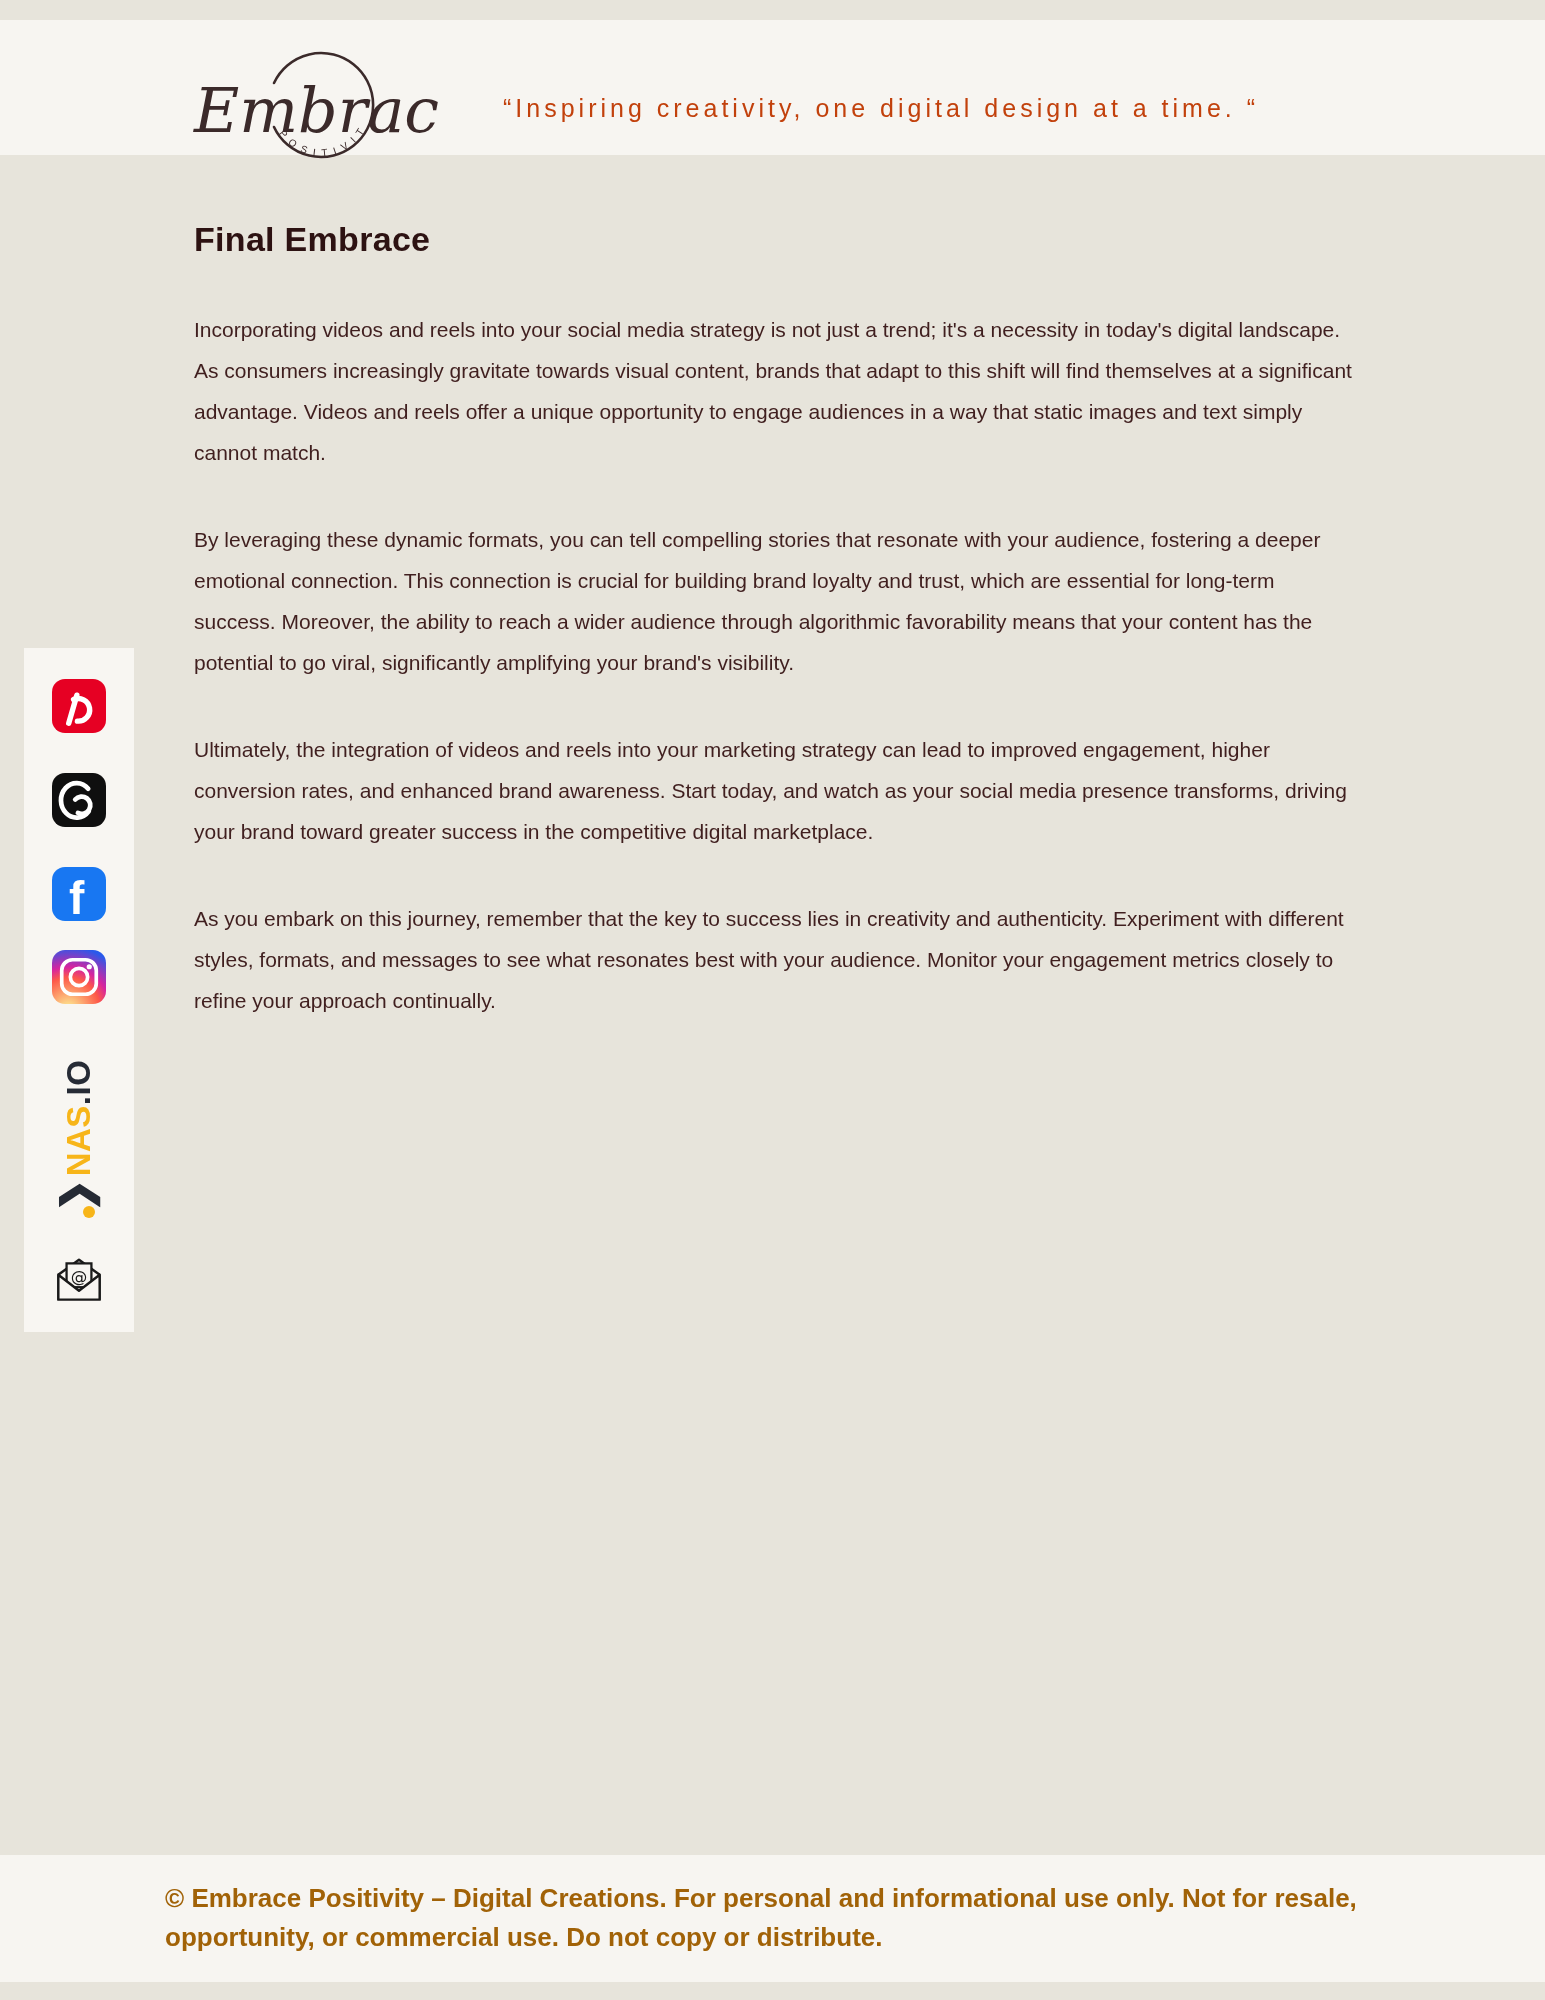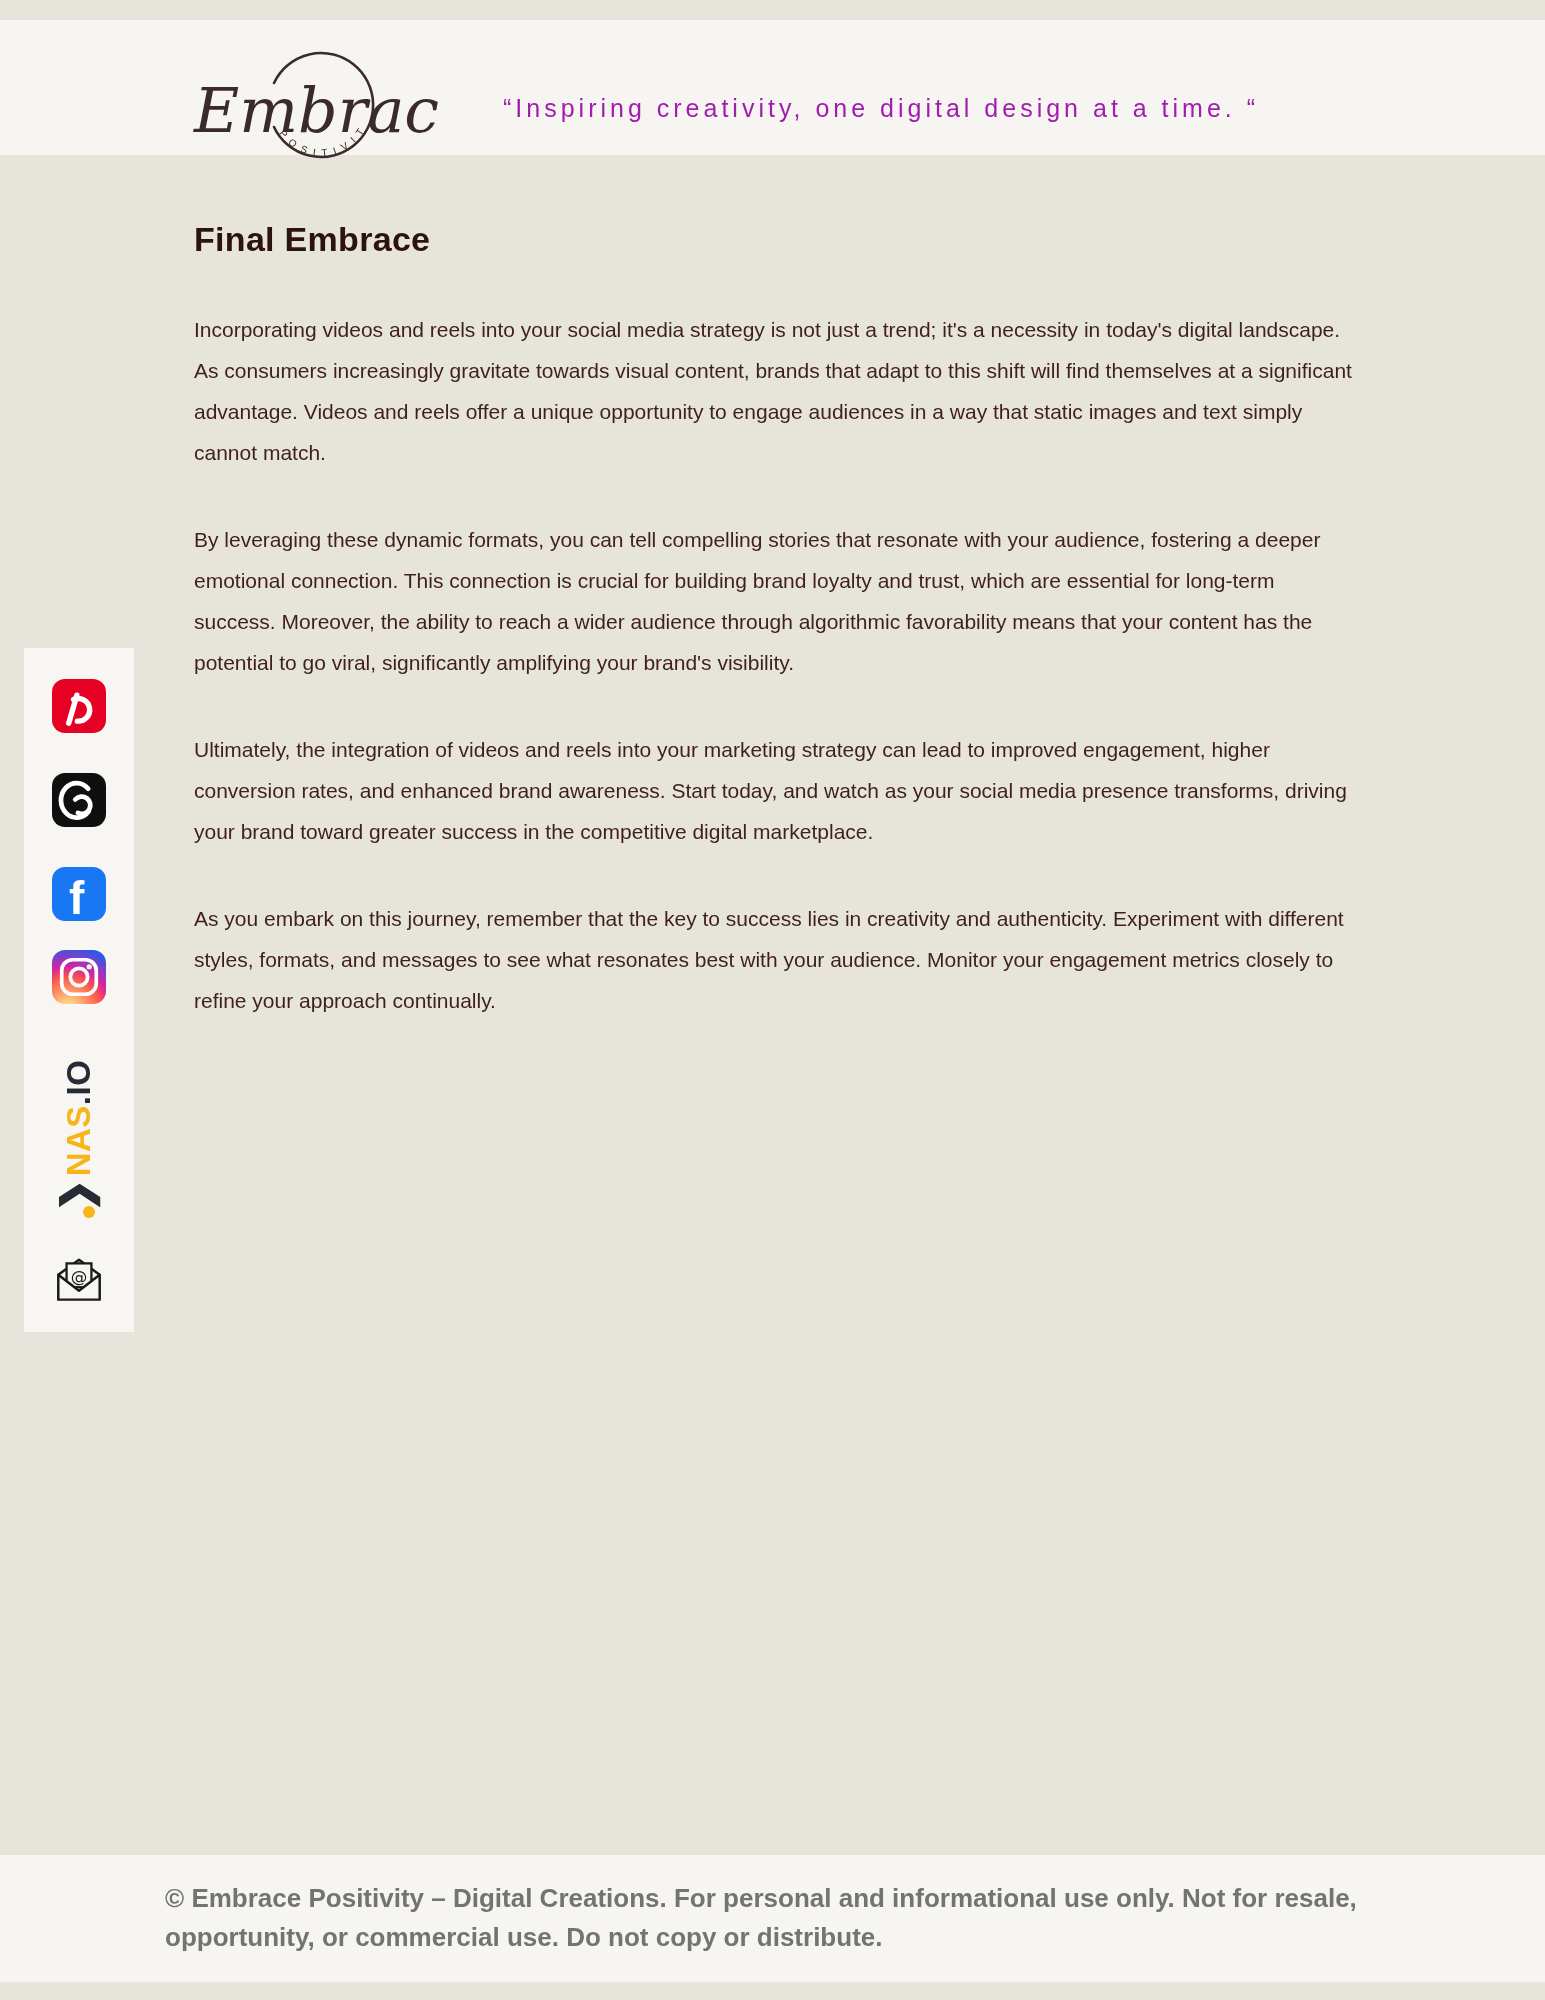--- a/index.html
+++ b/index.html
@@ -10,21 +10,21 @@
     font-family:"Liberation Sans", sans-serif;
   }
   
   .header {
     position:absolute; left:0; top:20px; width:1545px; height:135px;
     background:#f7f5f1;
   }
   .logo { position:absolute; left:188px; top:22px; width:250px; height:135px; }
   .tagline {
     position:absolute; left:503px; top:74px;
-    font-size:25px; letter-spacing:4px; color:#a21caf; white-space:nowrap;
+    font-size:25px; letter-spacing:4px; color:#c2410c; white-space:nowrap;
   }
   
   .main { position:absolute; left:194px; top:220px; width:1165px; }
   .main h1 {
     font-size:34px; font-weight:bold; color:#2d1212; letter-spacing:.3px;
     margin-bottom:50px;
   }
   .main p {
     font-size:21px; line-height:41px; color:#401f1f; margin-bottom:46px;
     width:1160px;
@@ -66,21 +66,21 @@
   .nas-text .y { color:#f7b519; }
   .nas-text .d { color:#262b35; }
   .ic-email { position:absolute; left:26px; top:604px; width:58px; height:52px; }
   
   .footer {
     position:absolute; left:0; top:1855px; width:1545px; height:127px;
     background:#f7f5f1;
   }
   .footer-text {
     position:absolute; left:165px; top:24px;
-    font-size:26px; font-weight:bold; color:#737373; line-height:39px;
+    font-size:26px; font-weight:bold; color:#a16207; line-height:39px;
   }
 </style>
 </head>
 <body>
 
 <div class="page">
 
   <div class="header">
     <svg class="logo" viewBox="0 0 250 135">
       <path d="M86 41 A52 52 0 1 1 86 85" fill="none" stroke="#3b2a2a" stroke-width="2.6" stroke-linecap="round"></path>

